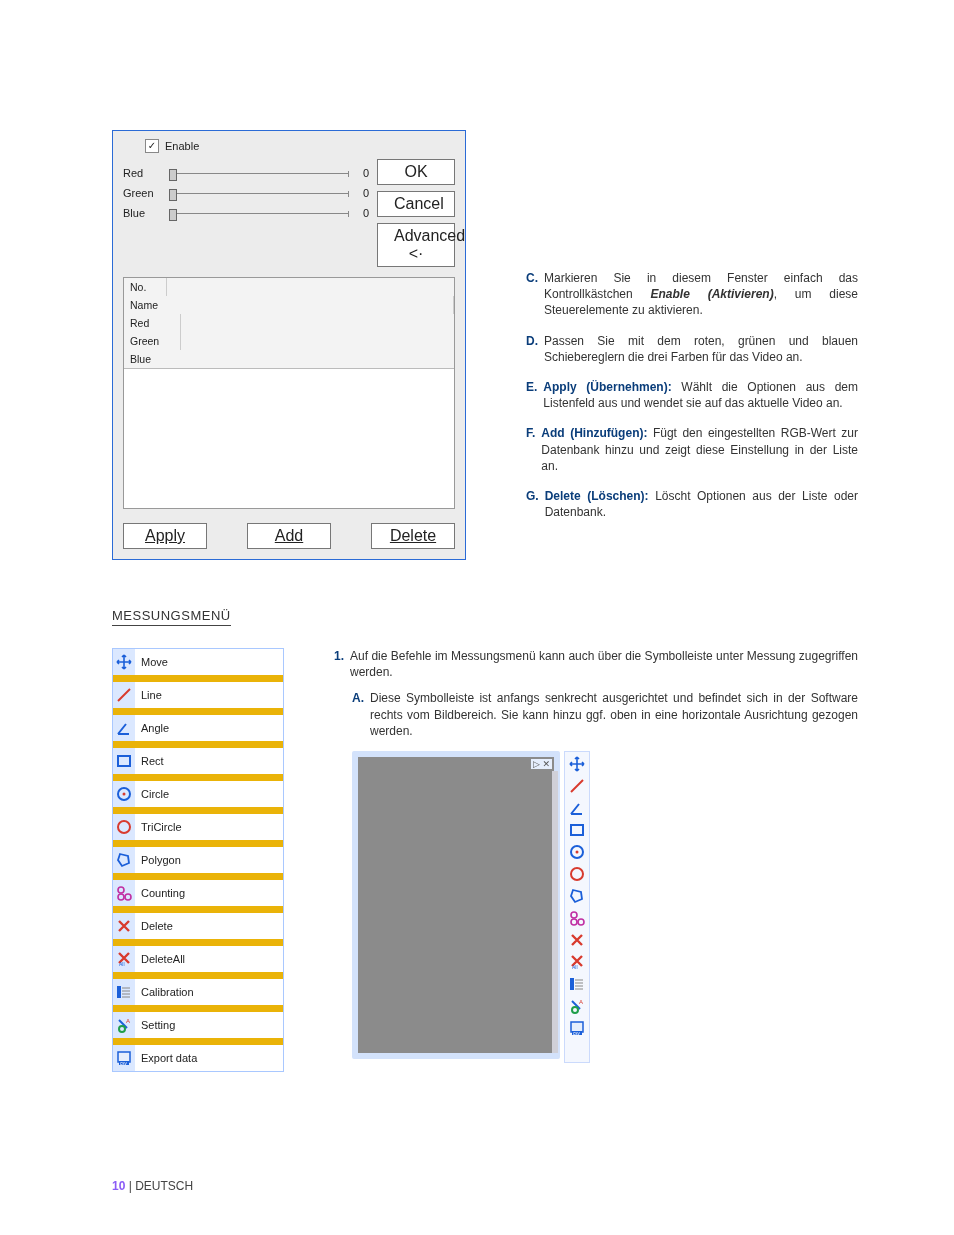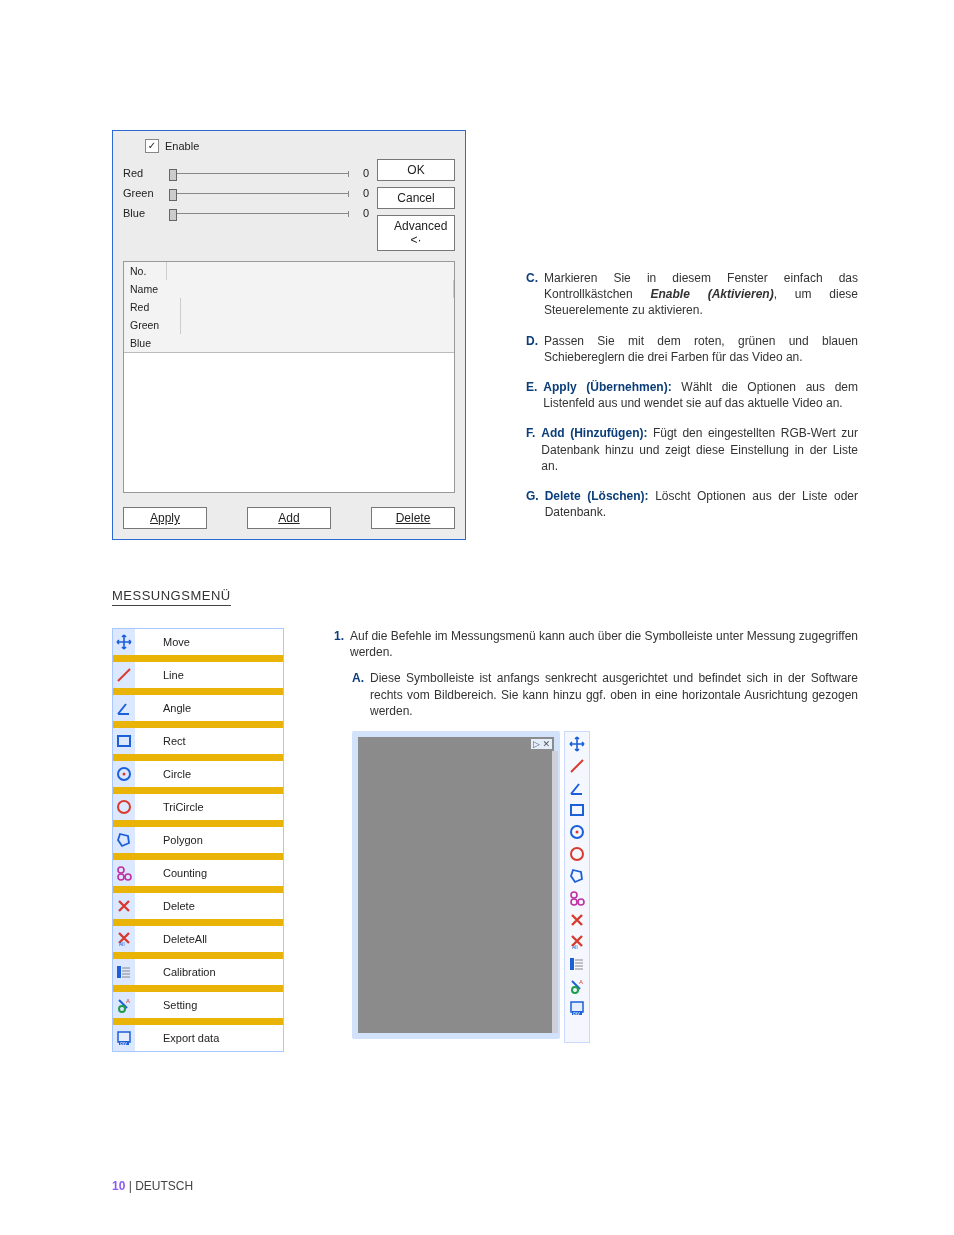--- a/index.html
+++ b/index.html
@@ -15,40 +15,40 @@
   .ctrls{display:flex;gap:8px;}
   .sliders{flex:1;}
   .srow{display:flex;align-items:center;gap:6px;font-size:11px;margin:8px 0;}
   .slabel{width:40px;color:#222;}
   .track{flex:1;height:0;border-top:1px solid #888;position:relative;}
   .track::before,.track::after{content:"";position:absolute;top:-3px;width:0;height:6px;border-left:1px solid #888;}
   .track::before{left:0;} .track::after{right:0;}
   .thumb{position:absolute;left:0;top:-5px;width:6px;height:10px;background:#ccc;border:1px solid #666;}
   .sval{width:14px;text-align:right;}
   .btncol{display:flex;flex-direction:column;gap:6px;width:78px;}
-  .wbtn{border:1px solid #777;background:#fff;font-size:12px;padding:3px 16px;text-align:center;}
+  .wbtn{border:1px solid #777;background:#fff;font-size:16px;padding:3px 16px;text-align:center;}
   .tbl{margin-top:10px;background:#fff;border:1px solid #999;height:230px;}
   .thd{display:flex;background:#f3f3f3;border-bottom:1px solid #bbb;font-size:10.5px;flex-direction:column;}
   .th{padding:3px 6px;border-right:1px solid #ccc;}
   .th.no{width:30px;} .th.nm{flex:1;} .th.rd{width:44px;} .th.gr{width:44px;} .th.bl{width:44px;border-right:none;}
   .dlg-ftr{display:flex;justify-content:center;gap:40px;margin-top:14px;text-decoration:underline;}
   .dlg-ftr .wbtn{width:78px;}
   
   .rtext{flex:1;padding-top:140px;font-size:12px;color:#333;line-height:1.35;}
   .item{display:flex;gap:6px;margin-bottom:14px;text-align:justify;}
   .item .lab{color:#0a3d7a;font-weight:bold;white-space:nowrap;}
   .item .bod{flex:1;}
   .hl{color:#0a3d7a;font-weight:bold;}
   .bi{font-weight:bold;font-style:italic;}
   
   .sec-h{margin-top:48px;font-size:13px;letter-spacing:0.5px;color:#333;border-bottom:1.5px solid #444;display:inline-block;padding-bottom:2px;}
   
   .lower{display:flex;gap:50px;margin-top:22px;}
   .menu{width:170px;border:1px solid #a9c8ff;background:#fff;}
-  .mrow{display:flex;align-items:center;gap:28px;padding:5px 8px;font-size:11px;color:#222;text-align:center;}
+  .mrow{display:flex;align-items:center;gap:6px;padding:5px 8px;font-size:11px;color:#222;text-align:center;}
   .mrow + .mrow{border-top:7px solid #eab308;}
   .iconcell{width:22px;display:flex;align-items:center;justify-content:center;background:#dbe8ff;margin:-5px 0 -5px -8px;padding:5px 0;align-self:stretch;}
   .ic{width:16px;height:16px;display:inline-flex;align-items:center;justify-content:center;}
   .right-lower{flex:1;}
   .num-item{display:flex;gap:6px;font-size:12px;color:#333;text-align:justify;line-height:1.35;}
   .num-item .lab{color:#0a3d7a;font-weight:bold;}
   .sub{margin:10px 0 0 18px;}
   .panel-wrap{display:flex;gap:0;margin:12px 0 0 18px;}
   .panel{width:196px;height:296px;background:#8b8b8b;border:6px solid #d3e2fb;border-radius:2px;position:relative;}
   .panel .pbar{position:absolute;right:2px;top:2px;font-size:9px;color:#555;background:#e6eefc;padding:0 2px;}

